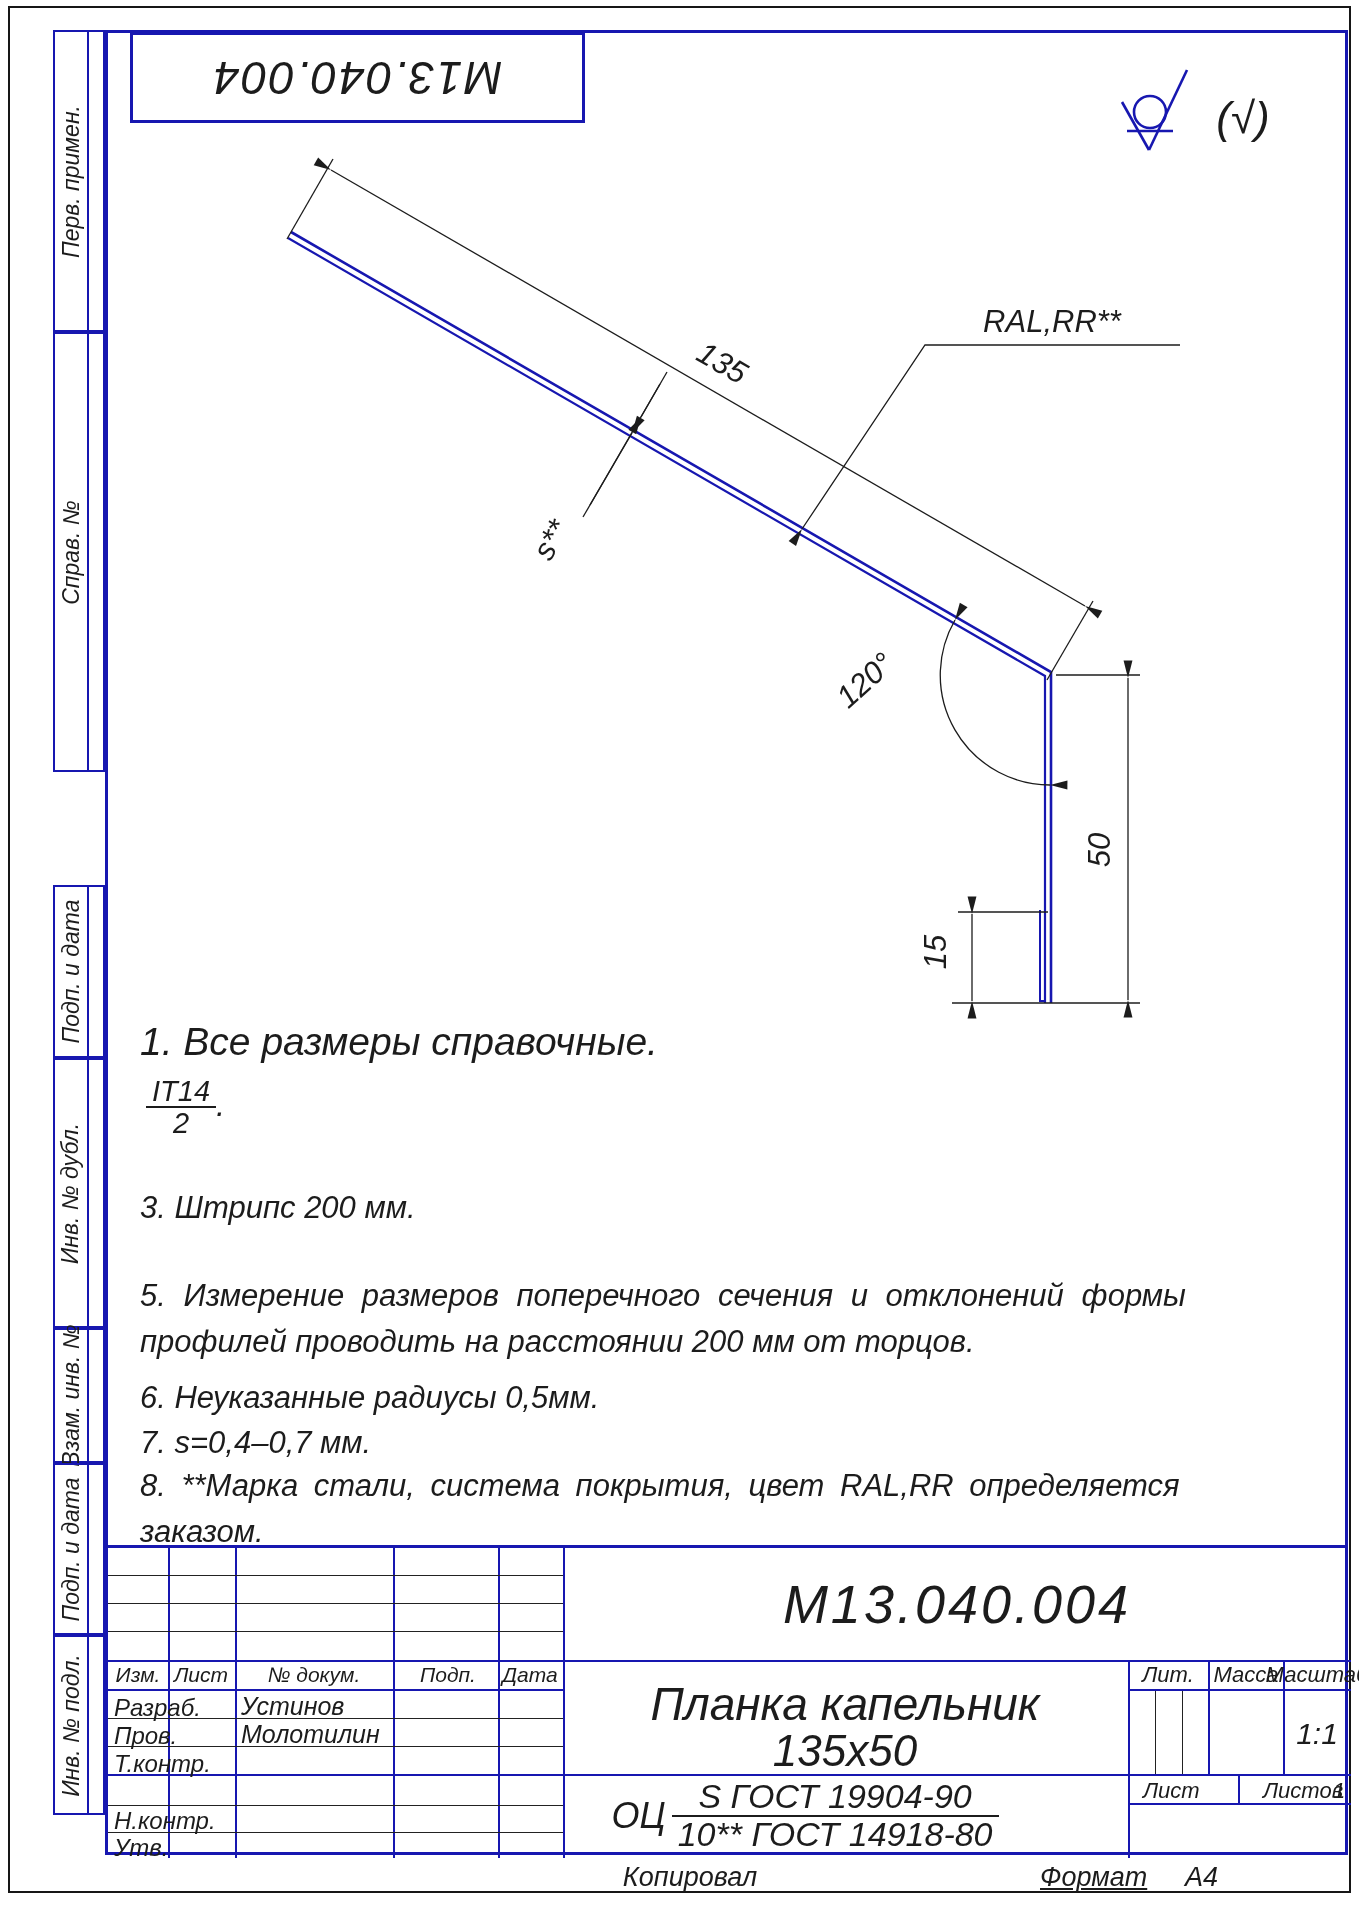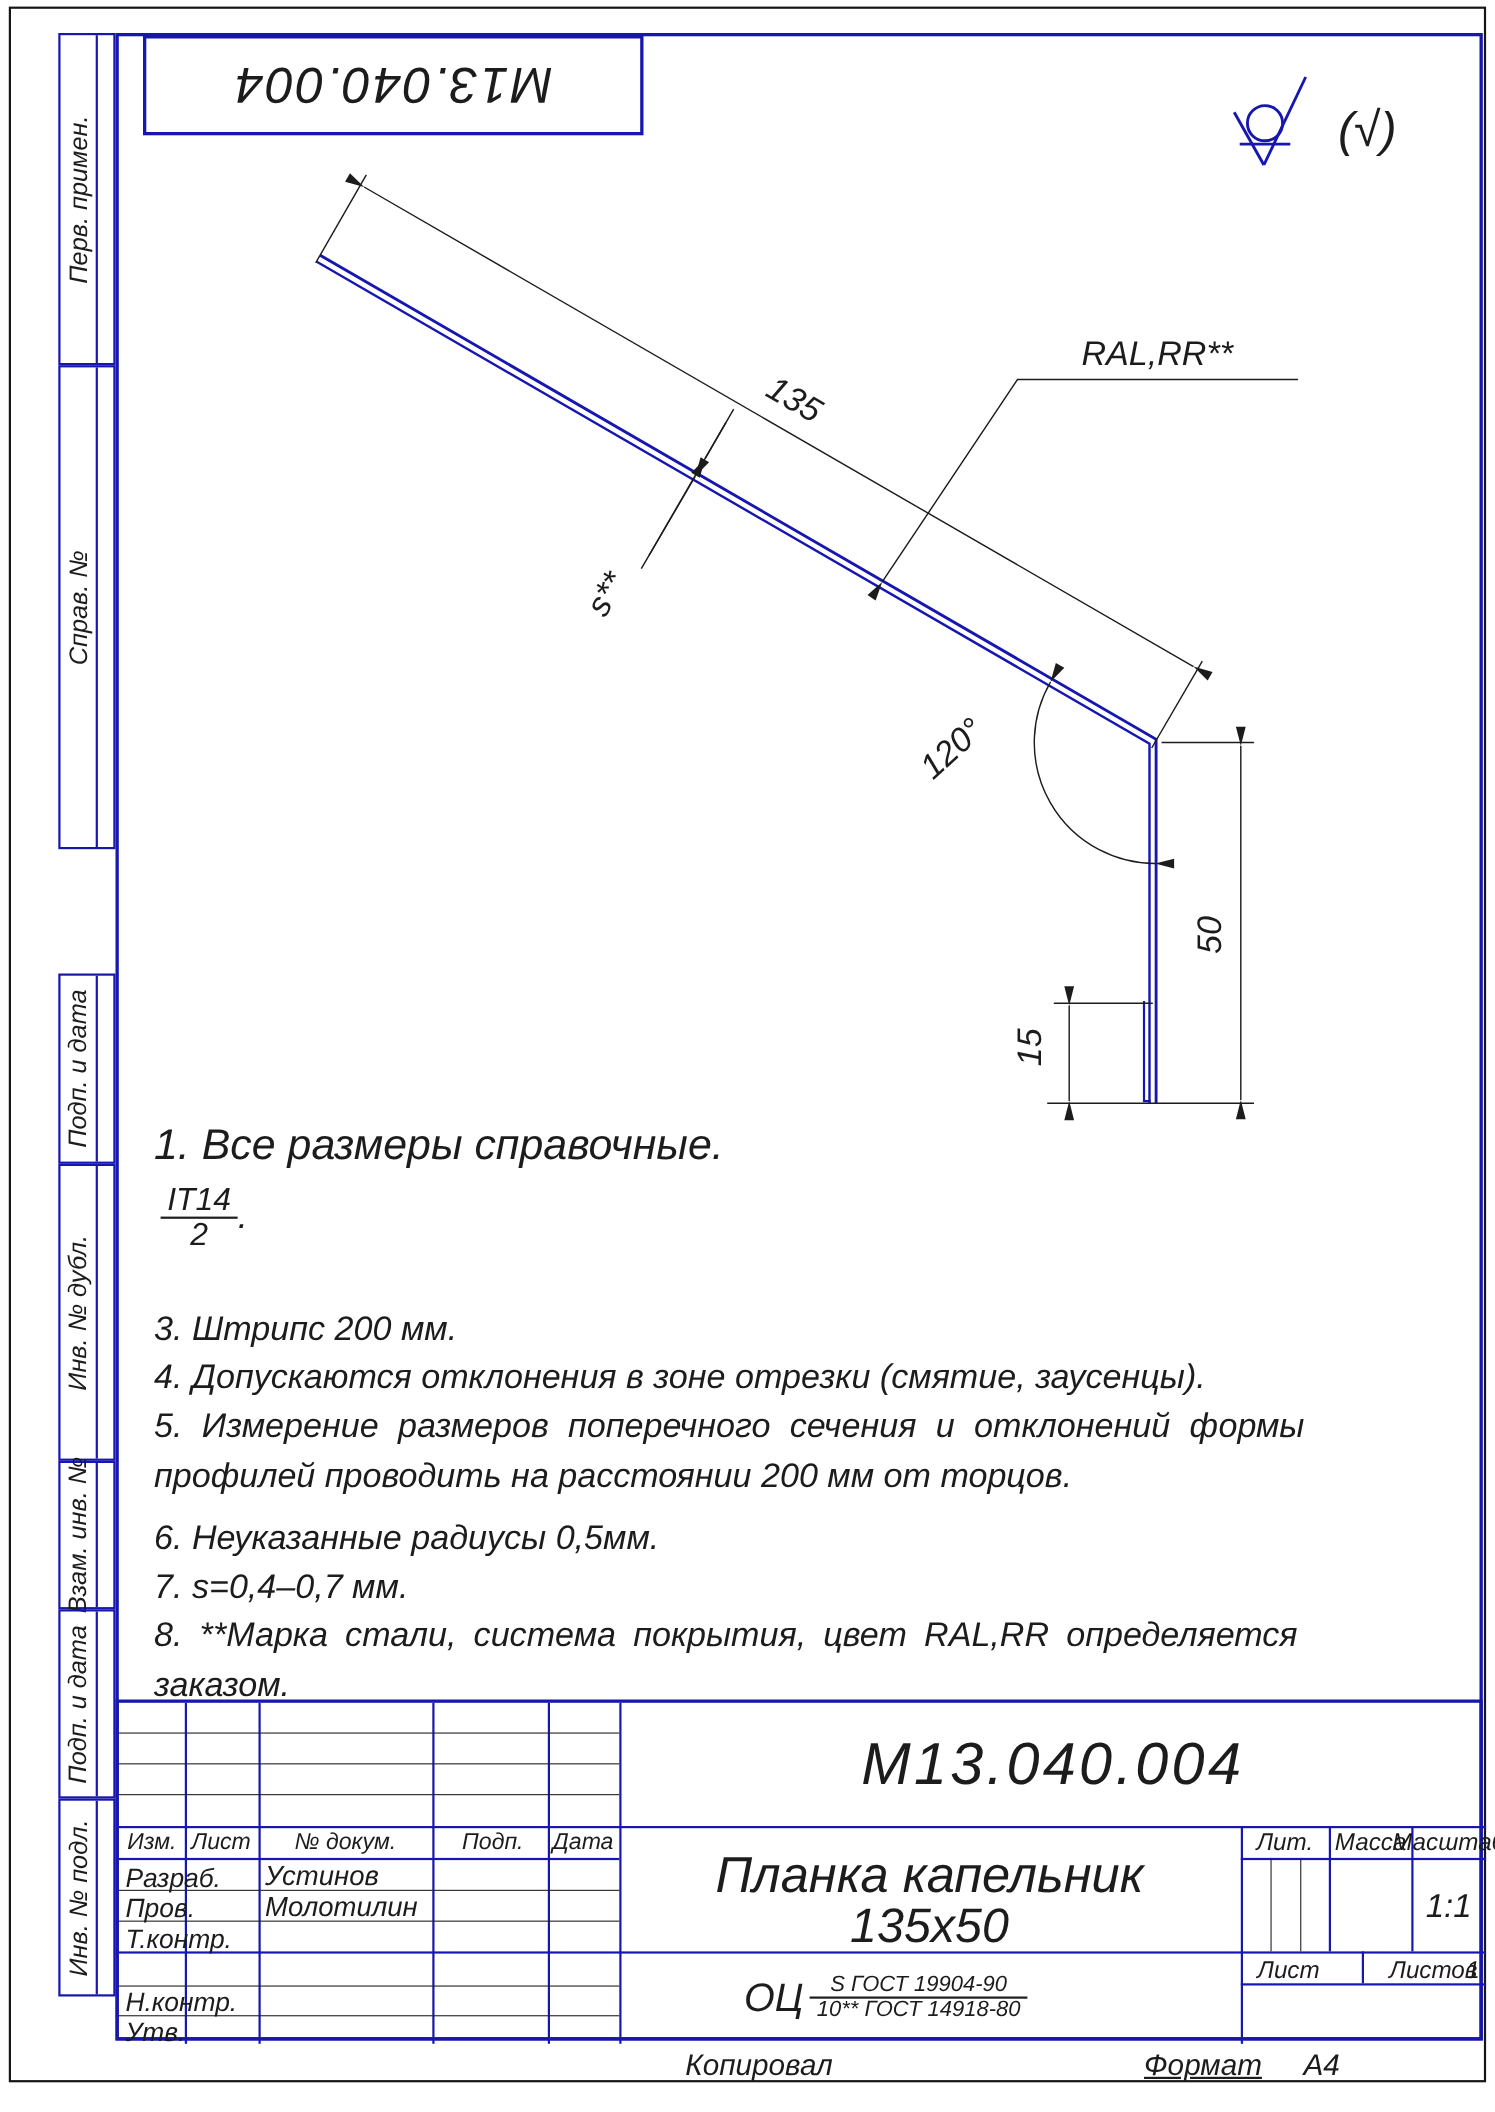--- a/index.html
+++ b/index.html
@@ -137,21 +137,20 @@
       <line x1="1127" y1="131" x2="1173" y2="131"></line>
     </g>
     <text x="1243" y="133" text-anchor="middle" font-size="44" font-style="italic" fill="#1c1c1c">(√)</text>
   </svg>
 
   <div class="abs note" style="top:1020px;font-size:39px;">1. Все размеры справочные.</div>
   <div class="abs note" style="top:1076px;font-size:33px;">
     <span class="frac"><span class="ftop">IT14</span><span class="fbot">2</span></span><span>.</span>
   </div>
   <div class="abs note" style="top:1190px;">3. Штрипс 200 мм.</div>
-  <div class="abs note" style="top:1234px;">4. Допускаются отклонения в зоне отрезки (смятие, заусенцы).</div>
   <div class="abs note" style="top:1278px;word-spacing:9px;">5. Измерение размеров поперечного сечения и отклонений формы</div>
   <div class="abs note" style="top:1324px;">профилей проводить на расстоянии 200 мм от торцов.</div>
   <div class="abs note" style="top:1380px;">6. Неуказанные  радиусы 0,5мм.</div>
   <div class="abs note" style="top:1425px;">7. s=0,4–0,7 мм.</div>
   <div class="abs note" style="top:1468px;word-spacing:7px;">8. **Марка стали, система покрытия, цвет RAL,RR определяется</div>
   <div class="abs note" style="top:1514px;">заказом.</div>
 
   <div class="abs tb">
 
     <div class="vl" style="left:60px;top:0;height:310px;"></div>
@@ -203,21 +202,21 @@
     <div class="cell ctr" style="left:1138px;top:127px;font-size:22px;">Масса</div>
     <div class="cell ctr" style="left:1209px;top:127px;font-size:22px;">Масштаб</div>
     <div class="cell ctr" style="left:1209px;top:186px;font-size:30px;">1:1</div>
 
     <div class="cell" style="left:1035px;top:230px;font-size:22px;">Лист</div>
     <div class="cell" style="left:1155px;top:230px;font-size:22px;">Листов</div>
     <div class="cell" style="left:1225px;top:230px;font-size:22px;">1</div>
 
     <div class="cell" style="left:455px;top:226px;width:484px;height:84px;display:flex;align-items:center;justify-content:center;">
       <span style="font-size:36px;">ОЦ</span>
-        <span class="frac" style="font-size:20px;">
+        <span class="frac" style="font-size:34px;">
           <span class="ftop">S ГОСТ 19904-90</span>
           <span class="fbot">10** ГОСТ 14918-80</span>
         </span>
     </div>
   </div>
 
   <div class="abs botline" style="left:560px;top:1862px;width:260px;text-align:center;">Копировал</div>
   <div class="abs botline" style="left:1040px;top:1862px;text-decoration:underline;">Формат</div>
   <div class="abs botline" style="left:1185px;top:1862px;">А4</div>
 

